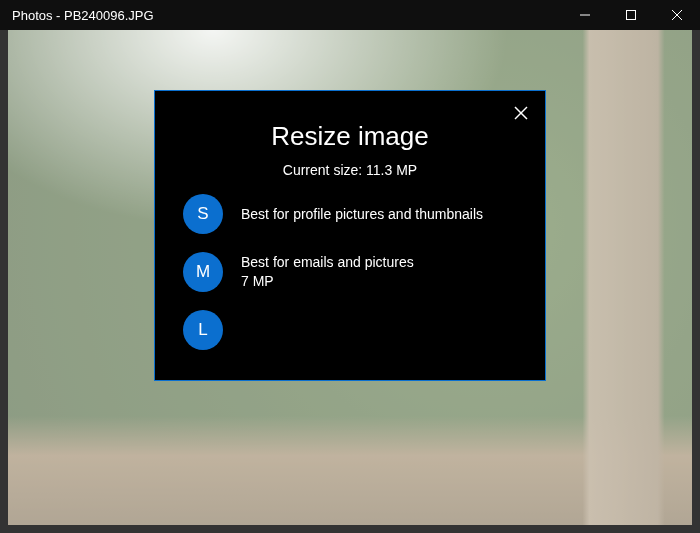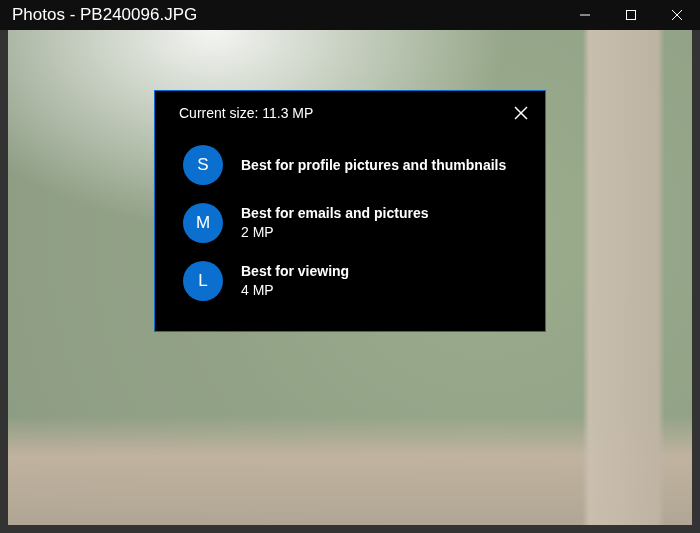--- a/index.html
+++ b/index.html
@@ -20,21 +20,21 @@
       height: 533px;
       background: #333;
       position: relative;
     }
     .titlebar {
       height: 30px;
       background: rgba(0,0,0,0.7);
       display: flex;
       align-items: center;
       color: #fff;
-      font-size: 17px;
+      font-size: 13px;
       position: relative;
       z-index: 5;
     }
     .titlebar-title {
       padding-left: 12px;
       flex: 1;
     }
     .title-controls {
       display: flex;
       height: 100%;
@@ -112,23 +112,24 @@
       stroke-width: 1.5;
     }
     .dialog-title {
       text-align: center;
       font-size: 26px;
       font-weight: 300;
       margin-top: 16px;
       margin-bottom: 10px;
     }
     .dialog-subtitle {
+      text-align: center;
       font-size: 14px;
       font-weight: 400;
-      margin-bottom: 24px;
+      margin-bottom: 16px;
     }
     .option-row {
       display: flex;
       align-items: center;
       gap: 18px;
       margin-bottom: 18px;
       cursor: pointer;
       padding-left: 4px;
     }
     .option-row:last-child { margin-bottom: 4px; }
@@ -142,21 +143,21 @@
       justify-content: center;
       color: #fff;
       font-size: 17px;
       font-weight: 400;
       flex-shrink: 0;
     }
     .option-text {
       font-size: 14px;
       line-height: 1.35;
     }
-    .option-desc { display: block; font-weight: bold; }
+    .option-desc { display: block; }
     .option-size { display: block; }
   </style>
 </head>
 <body>
 
 <div class="window">
 
   <div class="titlebar">
     <div class="titlebar-title">Photos - PB240096.JPG</div>
     <div class="title-controls">
@@ -184,39 +185,36 @@
     <div class="overlay-dim"></div>
   </div>
 
   <div class="dialog">
     <div class="dialog-close">
       <svg viewBox="0 0 14 14">
           <line x1="1" y1="1" x2="13" y2="13"></line>
           <line x1="13" y1="1" x2="1" y2="13"></line>
         </svg>
     </div>
+    <div class="dialog-title">Resize image</div>
     <div class="dialog-subtitle">Current size: 11.3 MP</div>
 
     <div class="option-row">
       <div class="option-badge">S</div>
       <div class="option-text">
         <span class="option-desc">Best for profile pictures and thumbnails</span>
       </div>
     </div>
 
     <div class="option-row">
       <div class="option-badge">M</div>
       <div class="option-text">
         <span class="option-desc">Best for emails and pictures</span>
-        <span class="option-size">2 MP</span>
+        <span class="option-size">7 MP</span>
       </div>
     </div>
 
     <div class="option-row">
       <div class="option-badge">L</div>
-      <div class="option-text">
-        <span class="option-desc">Best for viewing</span>
-        <span class="option-size">4 MP</span>
-      </div>
     </div>
   </div>
 
 </div>
 
 </body></html>

